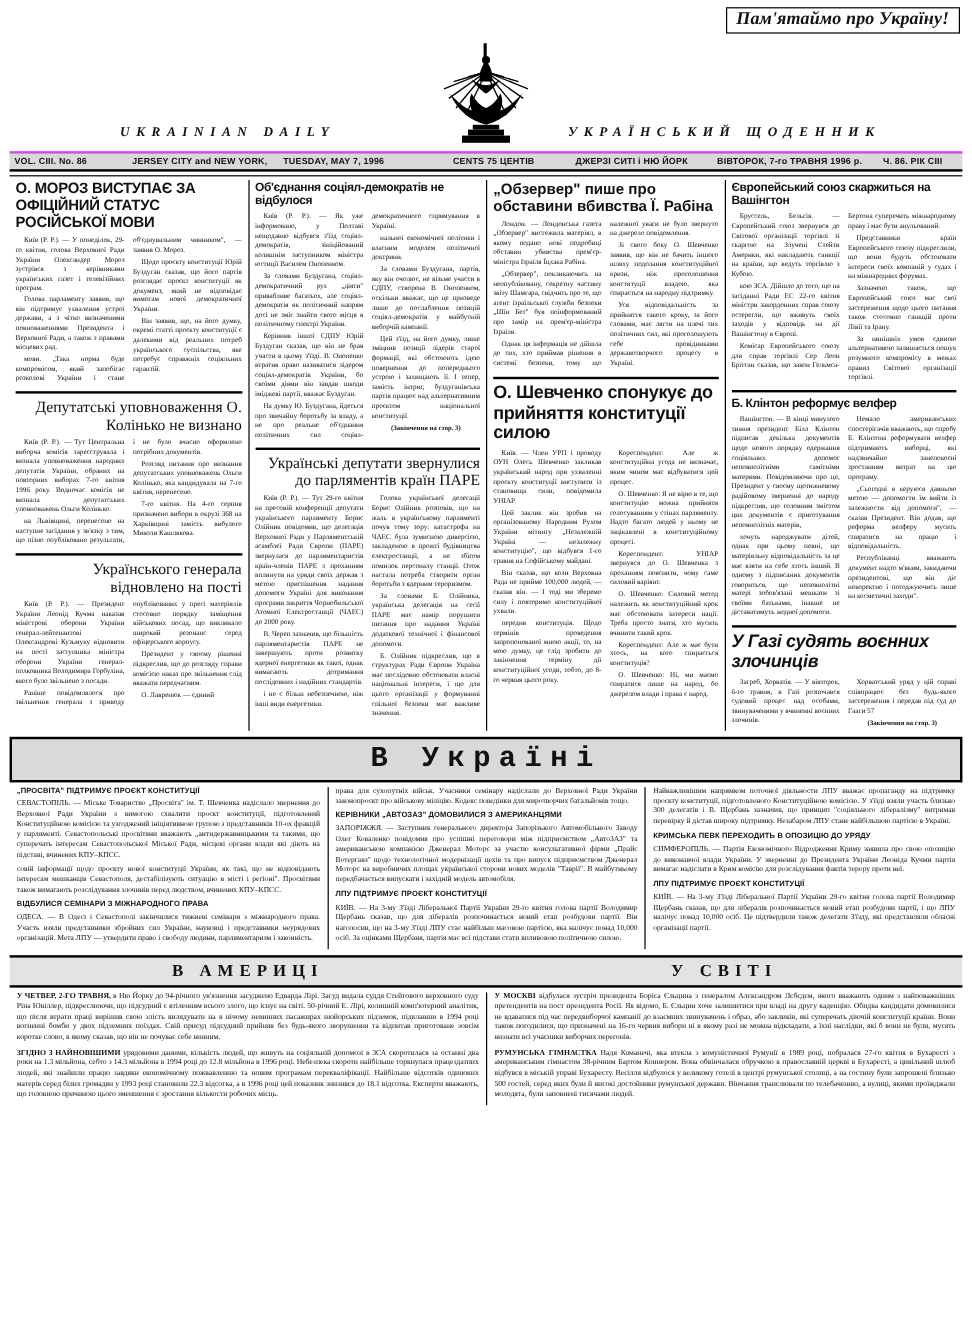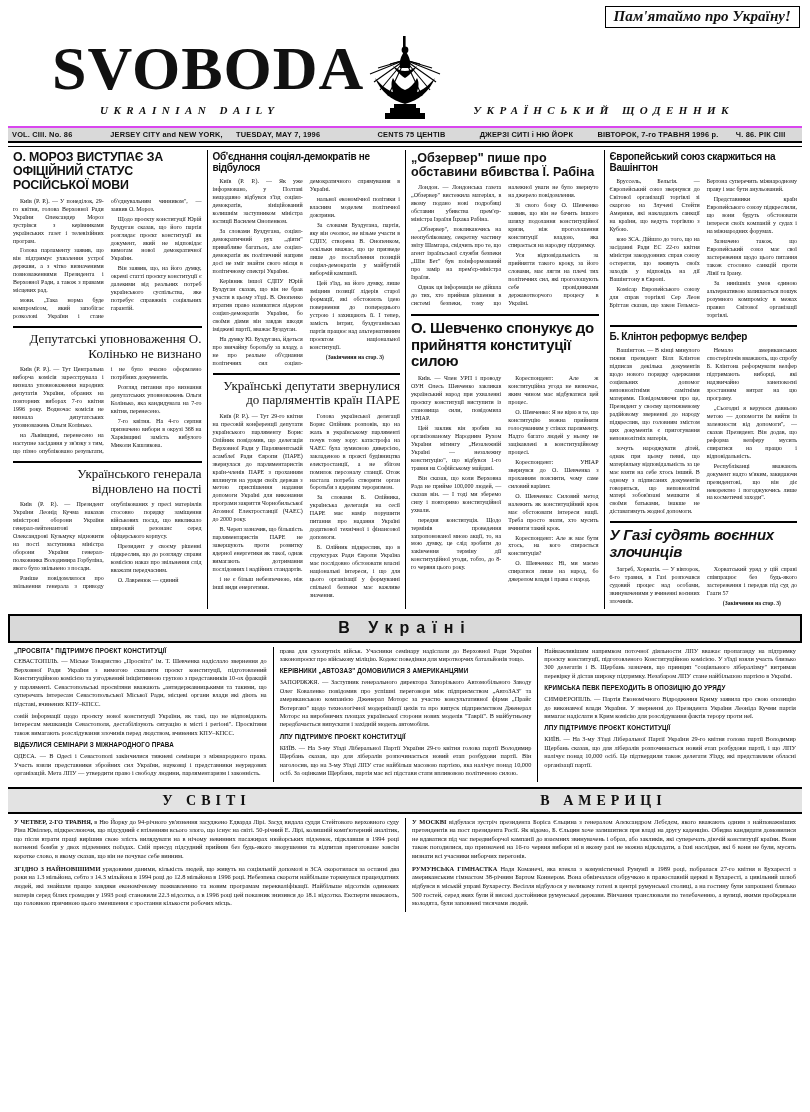--- a/index.html
+++ b/index.html
@@ -106,22 +106,22 @@
     margin-top:3px; text-indent:0 !important;
   }
 
   
   .banner-wrap { margin-top:5px; }
   .banner {
     border:2px solid #000; background:#d9d9d9;
     text-align:center; padding:3px 0 4px 0;
   }
   .banner-txt {
-    font-family:Liberation Sans, sans-serif;
-    font-weight:bold; font-size:16px; letter-spacing:7px;
+    font-family:Liberation Mono, monospace;
+    font-weight:bold; font-size:24px; letter-spacing:7px;
   }
   .banner-sm {
     border-top:2px solid #000; border-bottom:2px solid #000;
     background:#e3e3e3; text-align:center; padding:2px 0 3px 0;
   }
   .banner-sm-txt {
     font-family:"Liberation Serif","DejaVu Serif",serif;
     font-weight:bold; font-size:14px; letter-spacing:5px;
   }
 
@@ -156,21 +156,20 @@
 </head>
 <body>
 
 <div class="page">
 
   <div class="slogan-row">
     <div class="slogan">Пам'ятаймо про Україну!</div>
   </div>
 
   <div class="masthead">
-    <div class="mast-title mast-left">SVOBODA</div>
     <div class="mast-sub sub-left">UKRAINIAN DAILY</div>
     <div class="mast-sub sub-right">УКРАЇНСЬКИЙ ЩОДЕННИК</div>
     <svg class="emblem" viewBox="0 0 110 96">
       <g fill="#000">
         <g stroke="#000" stroke-width="1.1">
           <line x1="55" y1="30" x2="20" y2="44"></line>
             <line x1="55" y1="30" x2="24" y2="52"></line>
           <line x1="55" y1="30" x2="30" y2="60"></line>
             <line x1="55" y1="30" x2="38" y2="66"></line>
           <line x1="55" y1="30" x2="90" y2="44"></line>
@@ -359,26 +358,26 @@
           <p>КИЇВ. — На 3-му З'їзді Ліберальної Партії України 29-го квітня голова партії Володимир Щербань сказав, що для лібералів розпочинається новий етап розбудови партії, і що ЛПУ налічує понад 10,000 осіб. Це підтвердили також делегати З'їзду, які представляли обласні організації партії.</p>
         </div>
       </div>
     </div>
   </div>
 
   <div class="banner-wrap">
     <div class="split2">
       <div class="half">
         <div class="banner-sm">
-          <span class="banner-sm-txt">У СВІТІ</span>
+          <span class="banner-sm-txt">В АМЕРИЦІ</span>
         </div>
       </div>
       <div class="half">
         <div class="banner-sm">
-          <span class="banner-sm-txt">В АМЕРИЦІ</span>
+          <span class="banner-sm-txt">У СВІТІ</span>
         </div>
       </div>
     </div>
 
     <div class="world-sec">
       <div class="world-col">
         <div class="world-body">
           <p><b>У ЧЕТВЕР, 2-ГО ТРАВНЯ,</b><span> в Ню Йорку до 94-річного ув'язнення засуджено Едварда Лірі. Засуд видала суддя Стейтового верховного суду Ріна Ювіллер, підкреслюючи, що підсудний є втіленням всього злого, що існує на світі. 50-річний Е. Лірі, колишній комп'ютерний аналітик, що після втрати праці вирішив свою злість вилядувати на в нічому невинних пасажирах нюйорських підземок, підклавши в 1994 році вогненні бомби у двох підземних поїздах. Свій присуд підсудний прийняв без будь-якого зворушення та відпитав приготоване зовсім коротке слово, в якому сказав, що він не почуває себе винним.</span></p>
           <p><b>ЗГІДНО З НАЙНОВІШИМИ</b><span> урядовими даними, кількість людей, що живуть на соціяльній допомозі в ЗСА скоротилася за останні два роки на 1.3 мільйона, себто з 14.3 мільйона в 1994 році до 12.8 мільйона в 1996 році. Небезпека скороти найбільше торкнулася працездатних людей, які знайшли працю завдяки економічному пожвавленню та новим програмам перекваліфікації. Найбільше відсотків одиноких матерів серед білих громадян у 1993 році становили 22.3 відсотка, а в 1996 році цей показник знизився до 18.1 відсотка. Експерти вважають, що головною причиною цього зменшення є зростання кількости робочих місць.</span></p>
         </div>

